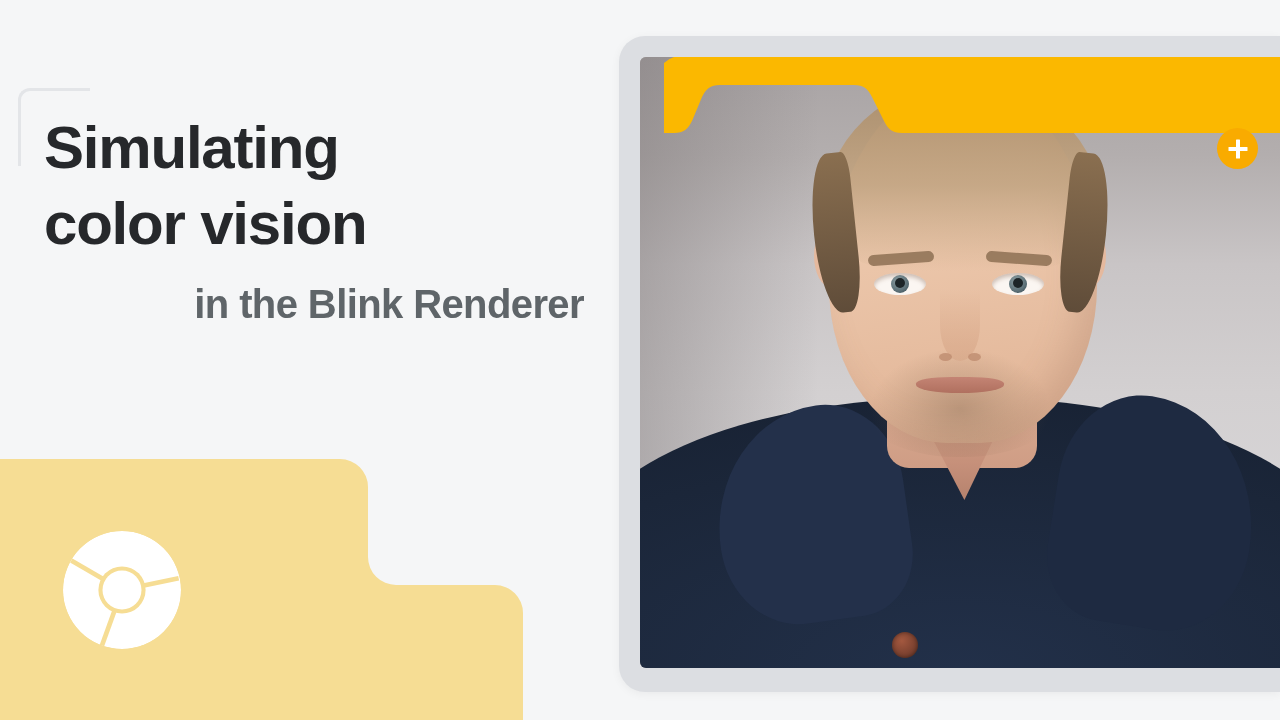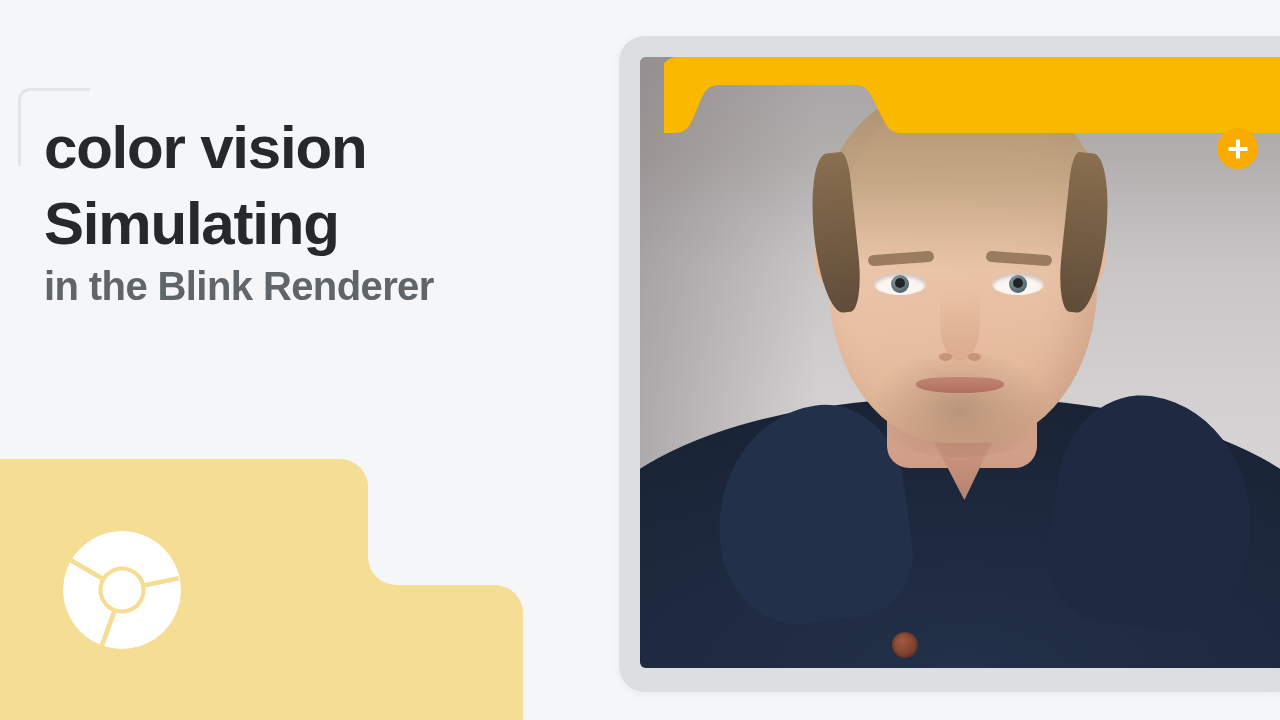--- a/index.html
+++ b/index.html
@@ -52,26 +52,28 @@
   .title-line {
     font-size: 60px;
     line-height: 76px;
     font-weight: 700;
     letter-spacing: -1.2px;
     color: #26282b;
     white-space: nowrap;
   }
 
   .subtitle {
+    margin-top: 18px;
     font-size: 40px;
     line-height: 48px;
     font-weight: 700;
     letter-spacing: -0.6px;
     color: #5f6569;
     white-space: nowrap;
+    text-align: right;
   }
 
   
   .yellow-step-wrap {
     position: absolute;
     left: 0;
     bottom: 0;
     width: 540px;
     height: 275px;
     pointer-events: none;
@@ -275,22 +277,22 @@
 </head>
 <body>
 
 <div id="slide">
 
   <div class="left-panel">
 
     <div class="corner-bracket"></div>
 
     <div class="title-block">
+      <div class="title-line">Simulating</div>
       <div class="title-line">color vision</div>
-      <div class="title-line">Simulating</div>
       <div class="subtitle">in the Blink Renderer</div>
     </div>
 
     <div class="yellow-step-wrap">
       <svg width="540" height="275" viewBox="0 0 540 275" xmlns="http://www.w3.org/2000/svg" aria-hidden="true">
         <path d="M0,14 L340,14 A28,28 0 0 1 368,42 L368,112
                  A28,28 0 0 0 396,140 L495,140 A28,28 0 0 1 523,168
                  L523,275 L0,275 Z" fill="#f6dd94"></path>
       </svg>
     </div>

